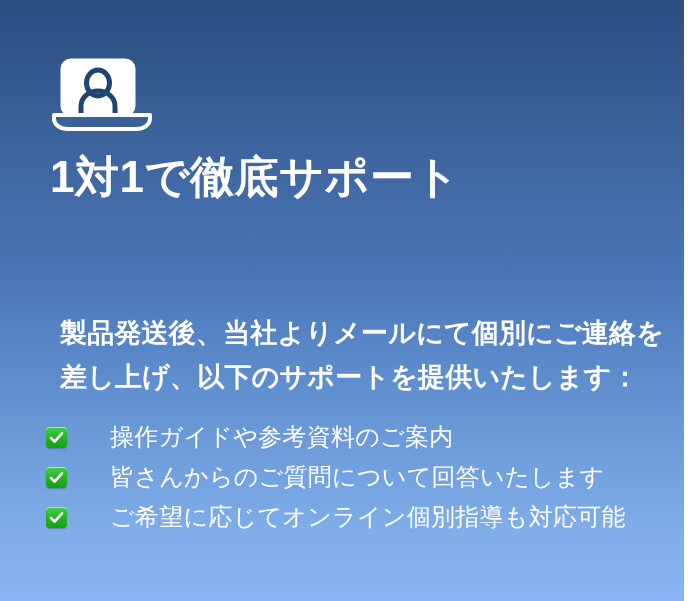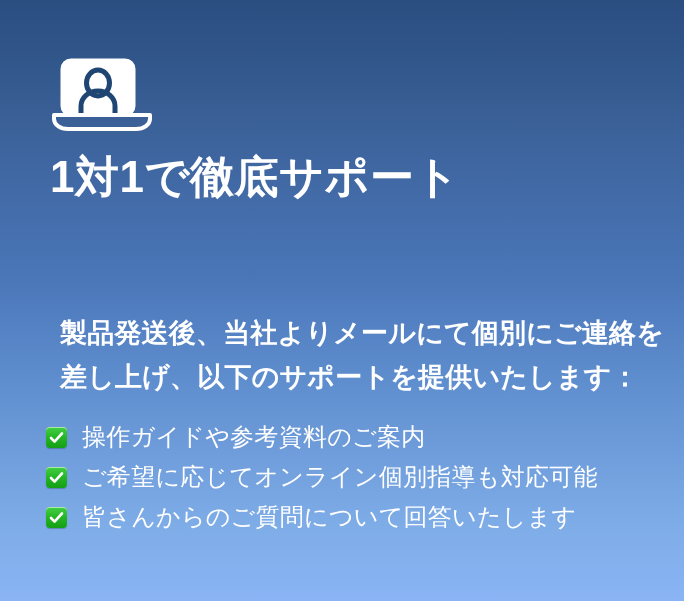--- a/index.html
+++ b/index.html
@@ -83,20 +83,21 @@
     top: 417px;
     margin: 0;
     padding: 0;
     list-style: none;
     width: 620px;
   }
   .check-item {
     display: flex;
     align-items: center;
     height: 40px;
+    gap: 28px;
   }
   .check-badge {
     flex: 0 0 auto;
     width: 21px;
     height: 21px;
     margin-right: 15px;
     border-radius: 4px;
     background: linear-gradient(180deg, #44cf44 0%, #25b425 52%, #13a013 100%);
     box-shadow: inset 0 1px 0 rgba(255,255,255,0.55),
                 0 1px 1px rgba(0,0,0,0.22);
@@ -149,25 +150,25 @@
         </svg>
       </span>
       <span class="check-text">操作ガイドや参考資料のご案内</span>
     </li>
     <li class="check-item">
       <span class="check-badge">
         <svg viewBox="0 0 17 17" xmlns="http://www.w3.org/2000/svg">
           <path d="M3 9 L6.6 12.6 L14 4.4" fill="none" stroke="#ffffff" stroke-width="2.6" stroke-linecap="round" stroke-linejoin="round"></path>
         </svg>
       </span>
-      <span class="check-text">ご希望に応じてオンライン個別指導も対応可能</span>
+      <span class="check-text">皆さんからのご質問について回答いたします</span>
     </li>
     <li class="check-item">
       <span class="check-badge">
         <svg viewBox="0 0 17 17" xmlns="http://www.w3.org/2000/svg">
           <path d="M3 9 L6.6 12.6 L14 4.4" fill="none" stroke="#ffffff" stroke-width="2.6" stroke-linecap="round" stroke-linejoin="round"></path>
         </svg>
       </span>
-      <span class="check-text">皆さんからのご質問について回答いたします</span>
+      <span class="check-text">ご希望に応じてオンライン個別指導も対応可能</span>
     </li>
   </ul>
 
 </div>
 
 </body></html>

